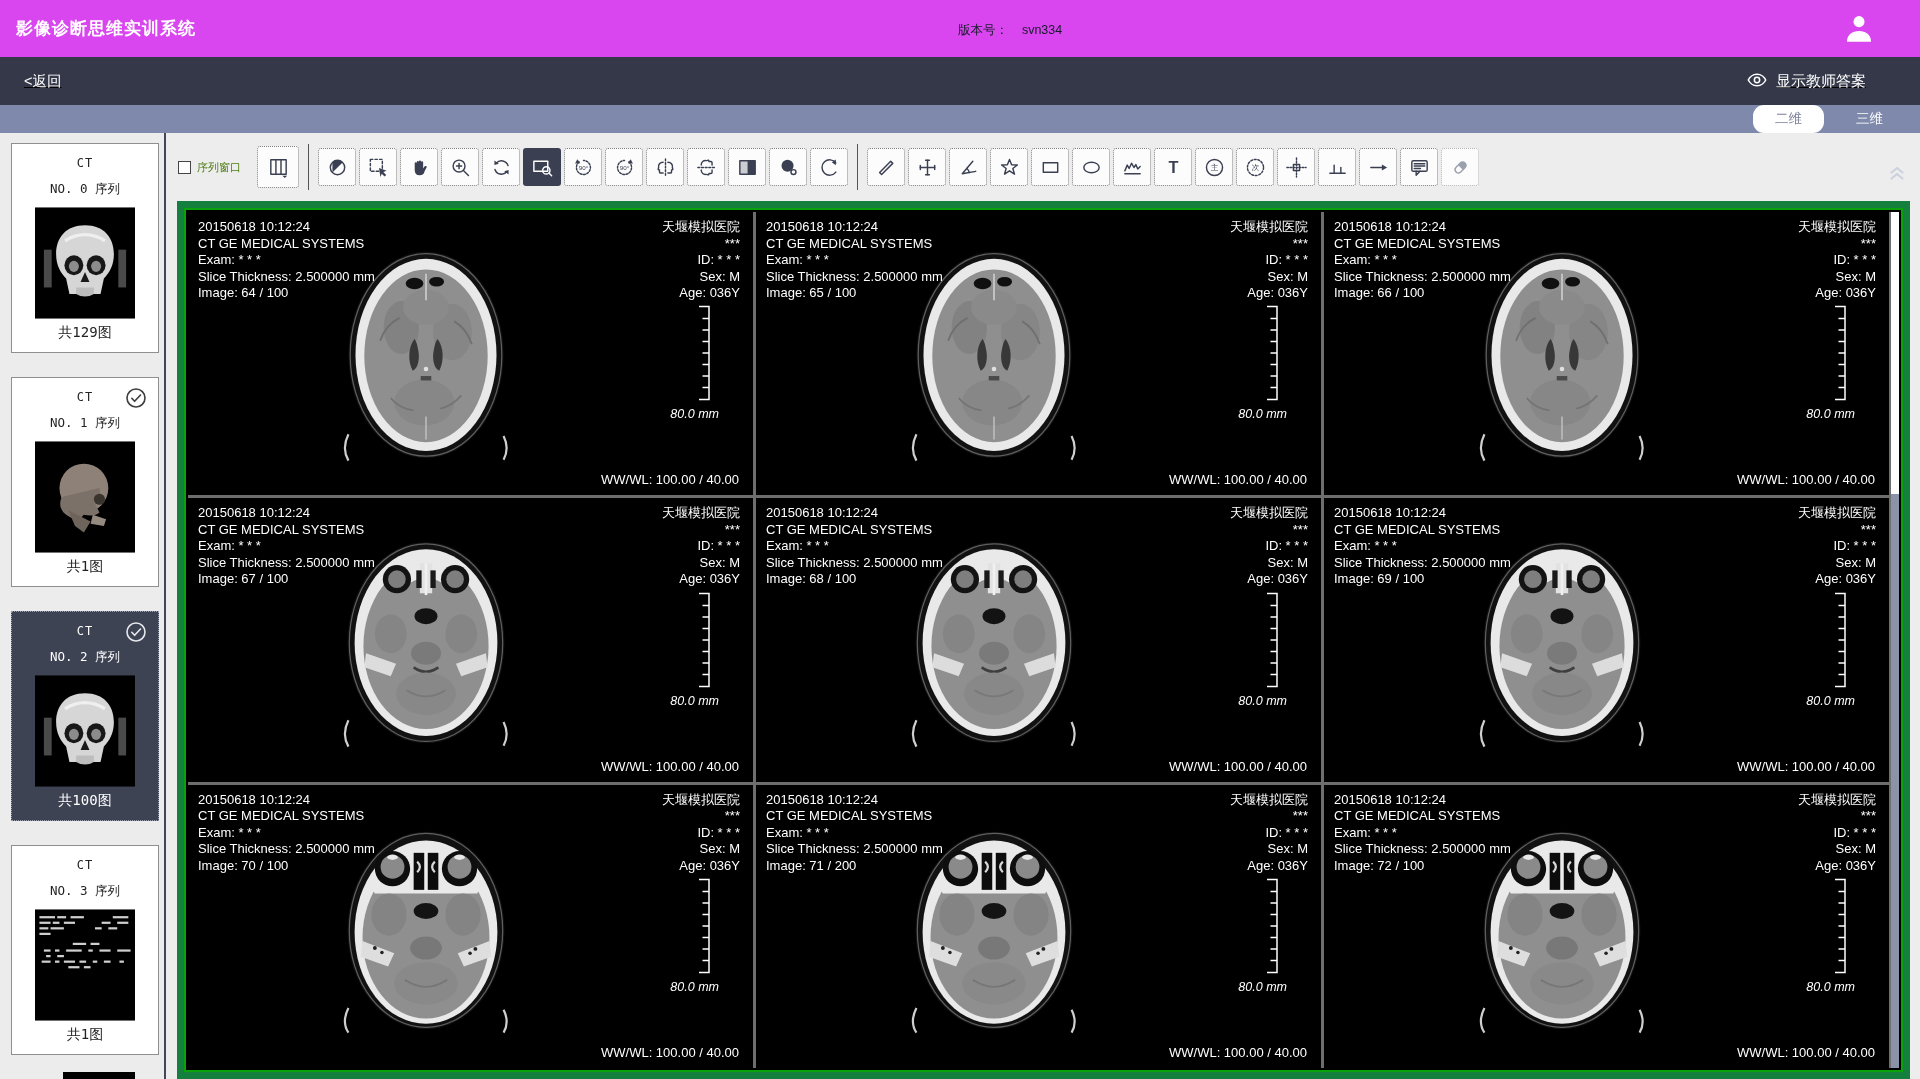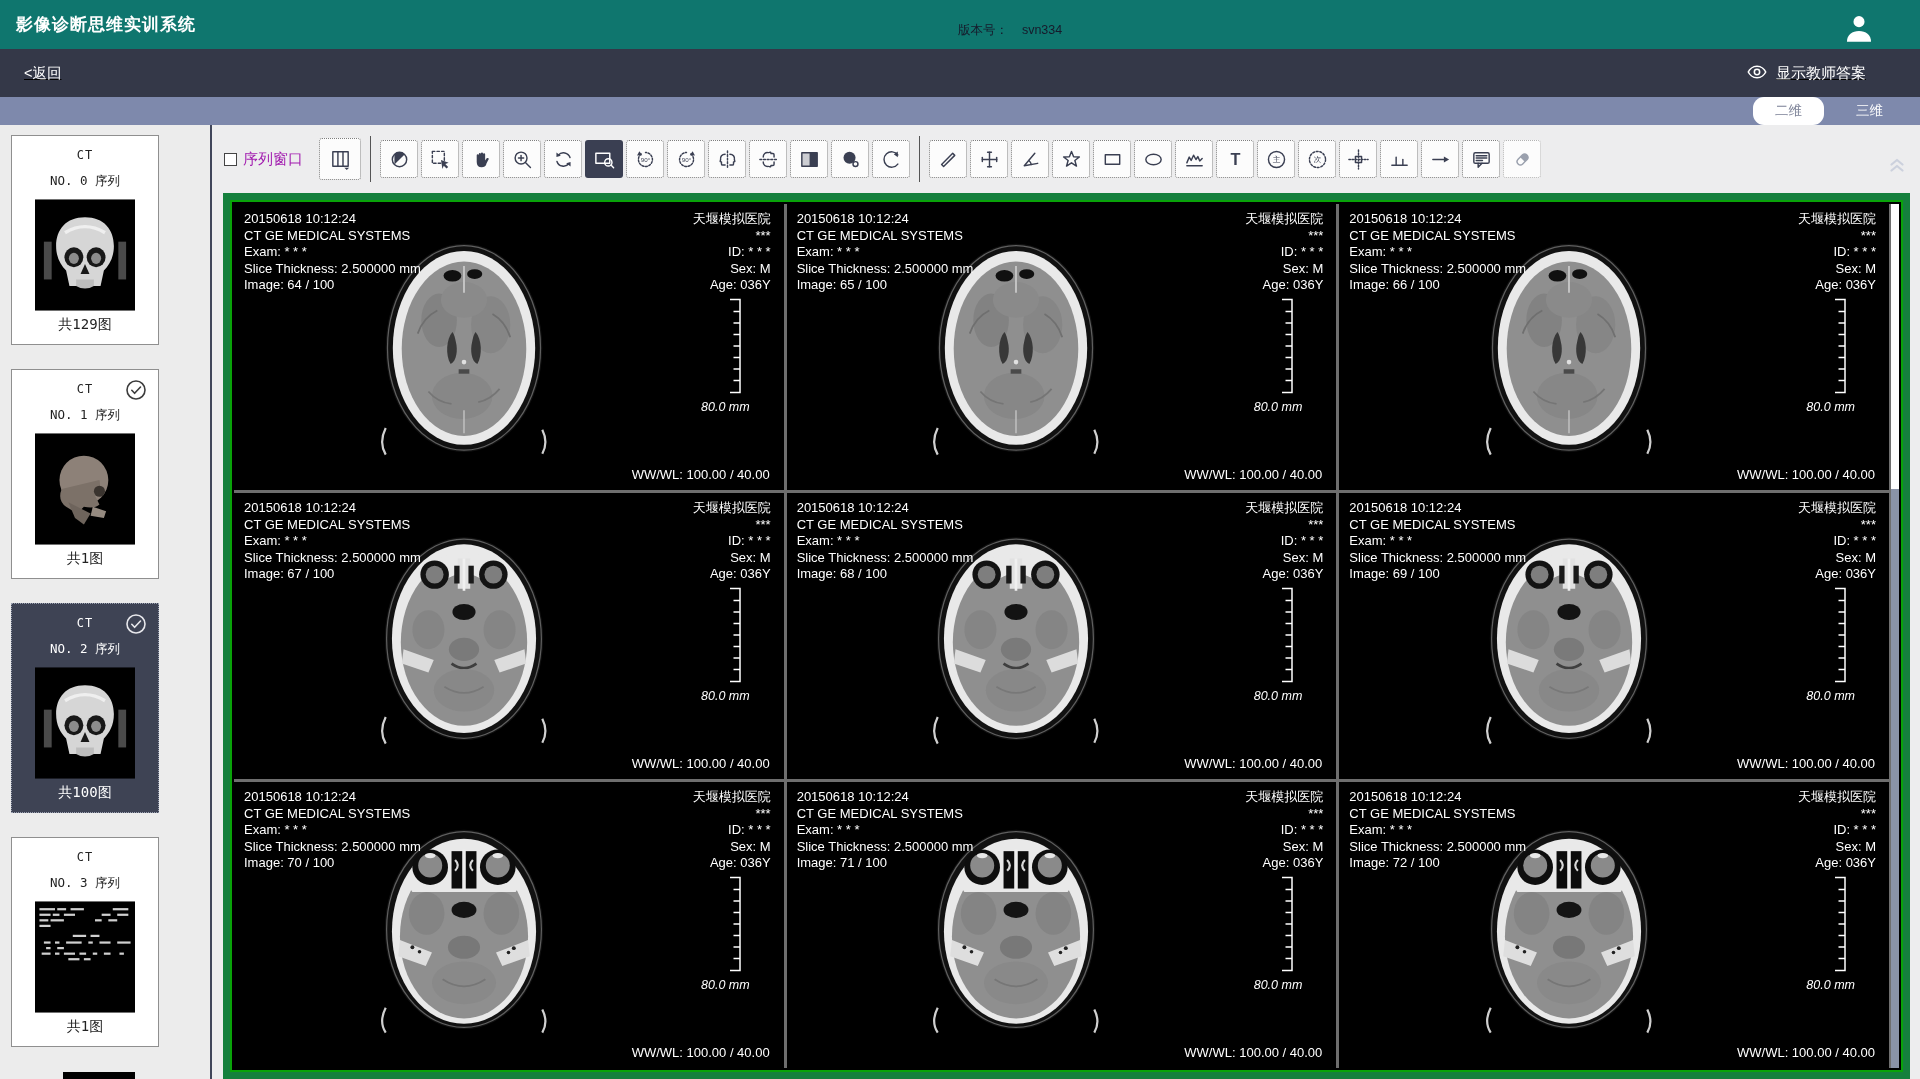--- a/index.html
+++ b/index.html
@@ -2,61 +2,61 @@
 <html><head>
 <meta charset="utf-8">
 <style>
   html,body{margin:0;padding:0;width:1920px;height:1079px;overflow:hidden;
     font-family:"Liberation Sans",sans-serif;background:#ededee;}
   *{box-sizing:border-box;}
 
   .app{width:1920px;height:1079px;display:flex;flex-direction:column;}
 
   
-  .topbar{height:49px;background:#0f766e;position:relative;display:flex;align-items:center;flex:none;}
+  .topbar{height:57px;background:#d946ef;position:relative;display:flex;align-items:center;flex:none;}
   .app-title{color:#fff;font-size:17px;font-weight:600;letter-spacing:1px;margin-left:16px;}
   .version{position:absolute;left:50%;transform:translateX(-2%);top:22px;font-size:12.5px;color:#171a2b;}
   .version .vlabel{margin-right:14px;margin-top:8px;}
   .user-btn{position:absolute;right:44px;top:12px;width:34px;height:34px;border:none;background:transparent;cursor:pointer;padding:0;}
 
   
   .navbar{height:48px;background:#343848;display:flex;align-items:center;justify-content:space-between;flex:none;text-decoration:underline;}
   .back-btn{color:#fff;font-size:14.5px;margin-left:18px;background:none;border:none;cursor:pointer;}
   .show-answer{display:flex;align-items:center;gap:8px;margin-right:48px;color:#fff;font-size:15px;background:none;border:none;cursor:pointer;}
 
   
   .tabstrip{height:28px;background:#7e89ac;display:flex;justify-content:flex-end;align-items:flex-end;gap:10px;padding-right:15px;flex:none;}
   .tab{height:28px;line-height:28px;text-align:center;font-size:13.5px;border:none;cursor:pointer;padding:0 22px;border-radius:9px 9px 0 0;background:transparent;color:#fff;}
   .tab.active{background:#fff;color:#7b8096;border-radius:11px;}
 
   
   .content{flex:1;display:flex;min-height:0;}
 
   
-  .sidebar{width:212px;flex:none;background:#ececec;border-right:2px solid #41465a;position:relative;overflow:hidden;padding-top:10px;}
+  .sidebar{width:166px;flex:none;background:#ececec;border-right:2px solid #41465a;position:relative;overflow:hidden;padding-top:10px;}
   .card{position:relative;width:148px;height:210px;margin:0 0 24px 11px;background:#fff;border:1px solid #8f8f8f;
     font-family:"DejaVu Sans Mono",monospace;color:#222;text-align:center;cursor:pointer;}
   .card .modality{font-size:12px;margin-top:12px;letter-spacing:1px;}
   .card .sname{font-size:12.5px;margin-top:11px;}
   .card .thumb{display:block;width:100px;height:112px;margin:9px auto 0;}
   .card .count{font-size:14px;margin-top:5px;}
   .card.selected{background:#3e4354;color:#fff;border:1px dotted #9aa0b0;}
   .card .check{position:absolute;top:8px;right:10px;width:24px;height:24px;color:#3c3c3c;}
   .card.selected .check{color:#e8e8ec;}
   .card-stub{position:absolute;bottom:0;left:63px;width:72px;height:7px;background:#000;}
 
   
   .main{flex:1;display:flex;flex-direction:column;min-width:0;position:relative;}
   .collapse-btn{position:absolute;top:26px;right:8px;width:30px;height:26px;color:#ccd1dd;background:none;border:none;cursor:pointer;padding:0;}
 
   
   .toolbar{height:68px;flex:none;display:flex;align-items:center;padding-left:12px;}
   .cbwrap{display:flex;align-items:center;gap:6px;margin-right:16px;cursor:pointer;}
   .cbox{width:13px;height:13px;border:1px solid #444;background:#fff;display:inline-block;}
-  .cblabel{font-size:15px;color:#a21caf;}
+  .cblabel{font-size:11px;color:#4d7c0f;}
   .tb-groups{display:flex;align-items:center;}
   .tbtn{width:38px;height:38px;flex:none;background:#fcfcfc;border:1px dotted #7e7e7e;border-radius:3px;
     margin-right:3px;display:flex;align-items:center;justify-content:center;color:#3a3f52;cursor:pointer;padding:0;}
   .tbtn.big{width:42px;height:42px;}
   .tbtn.selected{background:#3a3f52;border-color:#3a3f52;color:#fff;}
   .tbtn.disabled{color:#9aa0ad;border-color:#b3b3b3;}
   .tb-div{width:1px;height:46px;background:#555;margin:0 9px 0 6px;flex:none;}
   .tbtn svg{display:block;}
   .tbtn svg *{stroke:currentColor;fill:none;stroke-width:1.5;stroke-linecap:round;stroke-linejoin:round;}
   .tbtn svg .f{fill:currentColor;stroke:none;}
@@ -816,21 +816,21 @@
               </div>
               <div class="cell">
                 <svg class="brain" viewBox="0 0 220 270">
                   <use href="#brain-c"></use>
                 </svg>
                 <div class="ol ol-tl">
                   <div>20150618 10:12:24</div>
                   <div>CT GE MEDICAL SYSTEMS</div>
                   <div>Exam: * * *</div>
                   <div>Slice Thickness: 2.500000 mm</div>
-                  <div>Image: 71 / 100</div>
+                  <div>Image: 71 / 200</div>
                 </div>
                 <div class="ol ol-tr">
                   <div>天堰模拟医院</div>
                   <div>***</div>
                   <div>ID: * * *</div>
                   <div>Sex: M</div>
                   <div>Age: 036Y</div>
                 </div>
                 <div class="ruler">
                   <svg width="14" height="96" viewBox="0 0 14 96" fill="none" stroke="#fff" stroke-width="1.5">

